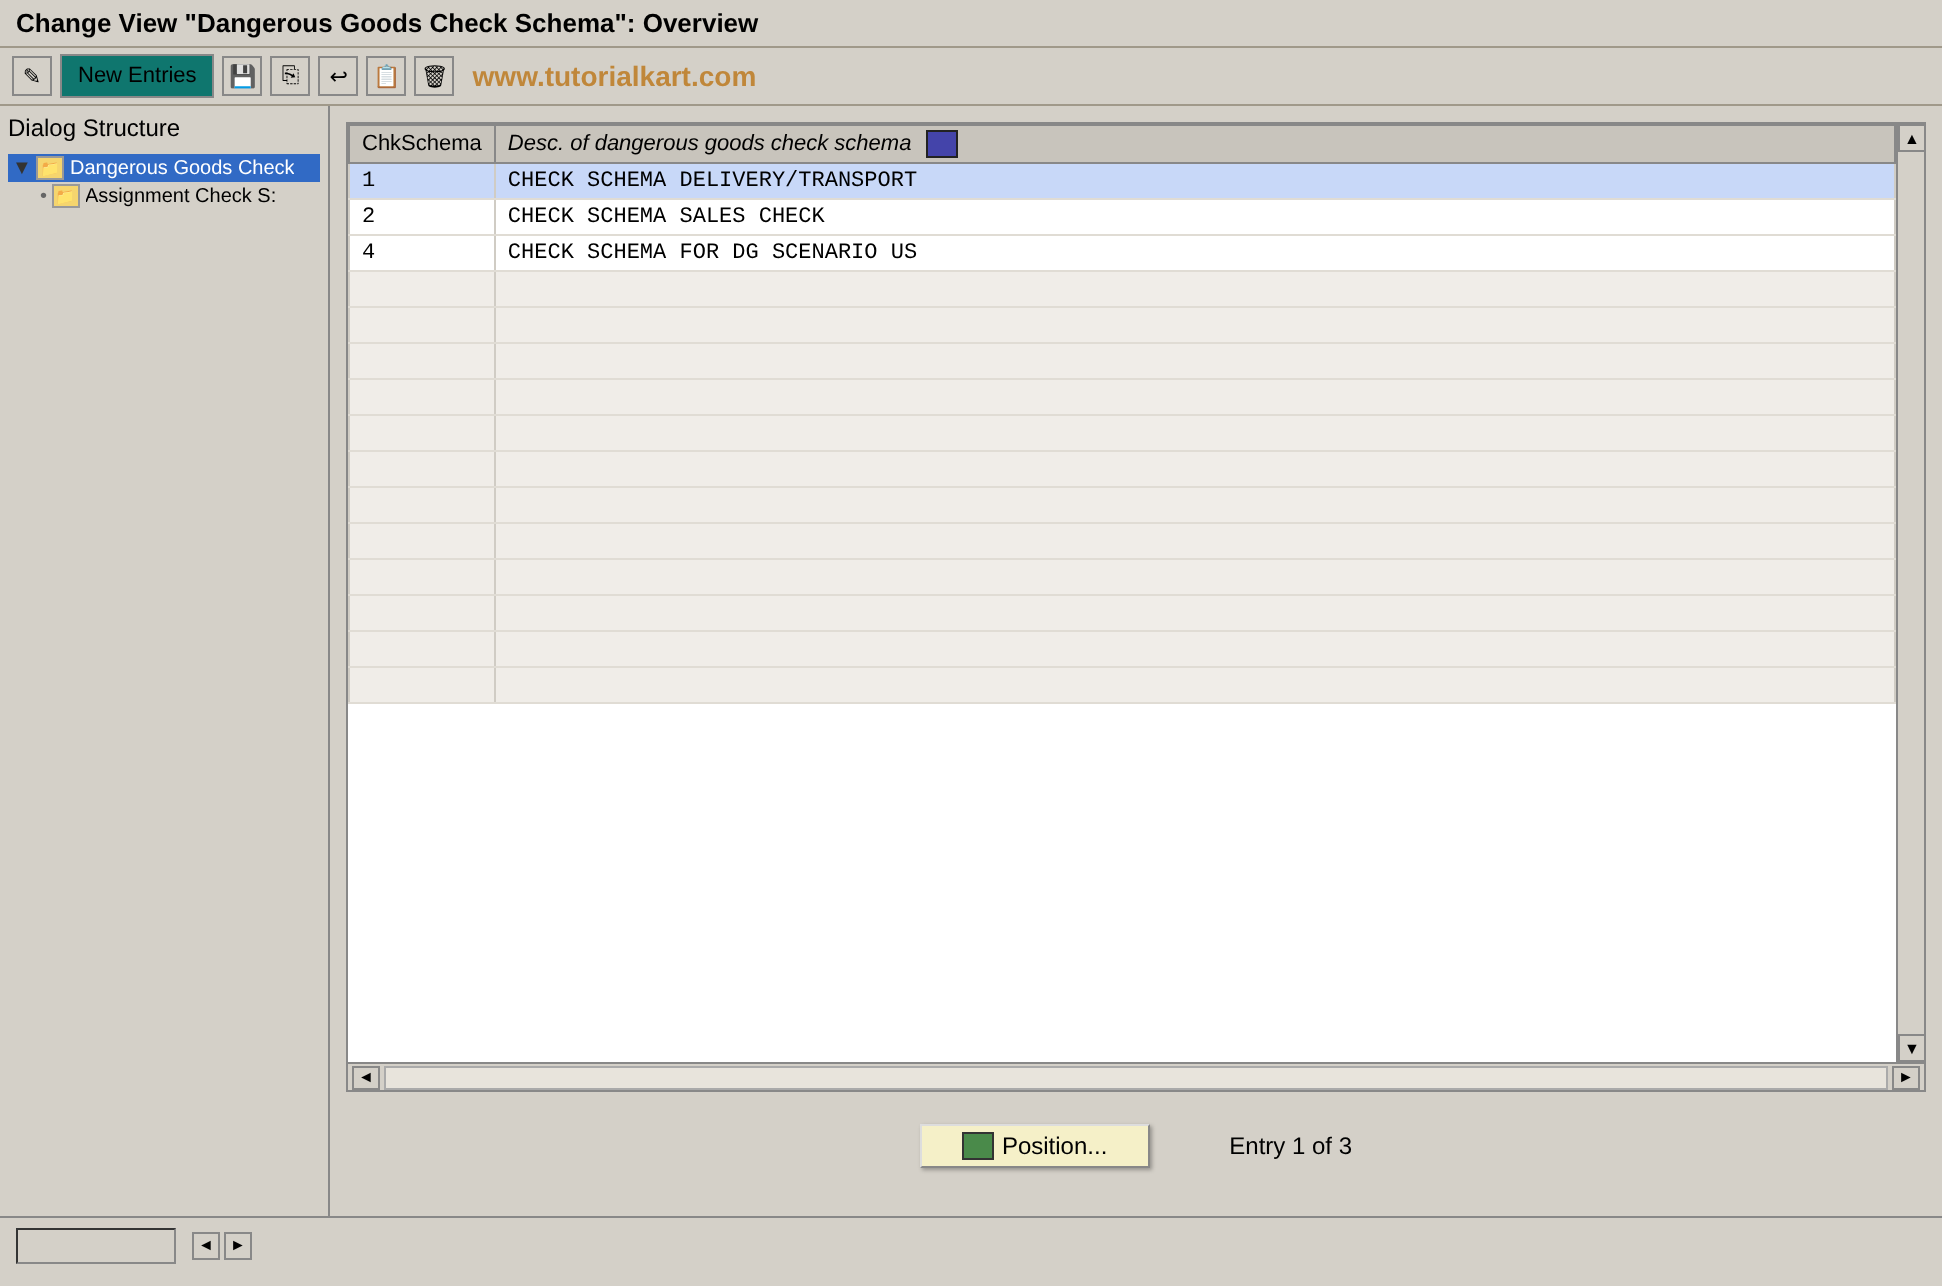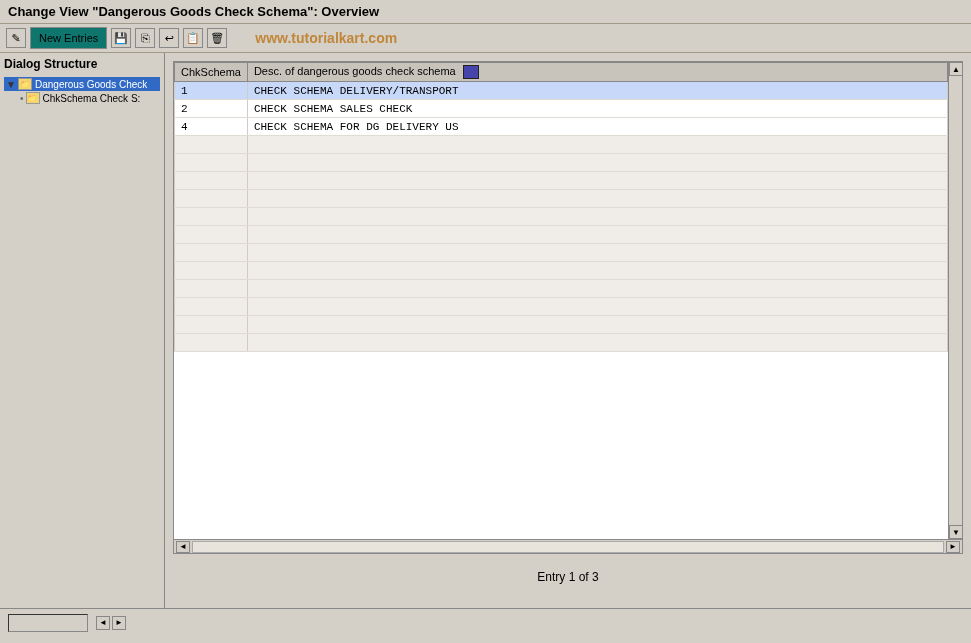--- a/index.html
+++ b/index.html
@@ -29,40 +29,40 @@
       display: flex;
       align-items: center;
       gap: 4px;
       border-bottom: 1px solid #a0998a;
     }
 
     .toolbar-watermark {
       color: #c0873a;
       font-size: 14px;
       font-weight: bold;
-      margin-left: 24px;
+      margin-left: 5px;
     }
 
     
     .main-area {
       display: flex;
       height: calc(643px - 60px - 28px);
     }
 
     
     .sidebar {
       width: 165px;
       background: #d4d0c8;
       border-right: 1px solid #888;
       padding: 4px;
       flex-shrink: 0;
     }
 
     .sidebar-title {
-      font-weight: bold;
+      font-weight: normal;
       font-size: 12px;
       margin-bottom: 6px;
       color: #000;
     }
 
     .tree-item {
       display: flex;
       align-items: center;
       cursor: pointer;
       padding: 1px 2px;
@@ -171,20 +171,21 @@
     .data-table tr.selected-row td {
       background: #c8d8f8;
     }
 
     .col-chk {
       width: 70px;
     }
 
     .col-desc {
       width: auto;
+      font-style: italic;
     }
 
     .cell-blue {
       color: #00008b;
       font-family: 'Courier New', monospace;
     }
 
     .scroll-arrow {
       width: 14px;
       height: 14px;
@@ -379,21 +380,21 @@
 
     <div class="tree-item selected">
       <span class="tree-toggle">▼</span>
       <span class="tree-icon folder">📁</span>
       <span class="tree-label">Dangerous Goods Check</span>
     </div>
 
     <div class="tree-sub-item">
       <span class="tree-connector">• </span>
       <span class="tree-icon folder">📁</span>
-      <span class="tree-label">ChkSchema Check S:</span>
+      <span class="tree-label">Assignment Check S:</span>
     </div>
   </div>
 
   <div class="content-panel">
 
     <div class="data-table-container">
       <div style="display:flex; flex:1; overflow:hidden; position:relative;">
         <div style="flex:1; overflow:hidden;">
           <table class="data-table">
             <thead>
@@ -412,21 +413,21 @@
             <tr class="data-row selected-row">
                   <td class="cell-blue">1</td>
                   <td class="cell-blue">CHECK SCHEMA DELIVERY/TRANSPORT</td>
                 </tr>
                 <tr class="data-row">
                   <td class="cell-blue">2</td>
                   <td class="cell-blue">CHECK SCHEMA SALES CHECK</td>
                 </tr>
                 <tr class="data-row">
                   <td class="cell-blue">4</td>
-                  <td class="cell-blue">CHECK SCHEMA FOR DG DELIVERY US</td>
+                  <td class="cell-blue">CHECK SCHEMA FOR DG SCENARIO US</td>
                 </tr>
                 <tr class="empty-row">
                   <td>&nbsp;</td>
                   <td>&nbsp;</td>
                 </tr>
                 <tr class="empty-row">
                   <td>&nbsp;</td>
                   <td>&nbsp;</td>
                 </tr>
                 <tr class="empty-row">
@@ -481,20 +482,24 @@
       </div>
 
       <div class="h-scrollbar">
         <div class="h-scroll-arrow">◄</div>
         <div class="h-scroll-track"></div>
         <div class="h-scroll-arrow">►</div>
       </div>
     </div>
 
     <div class="footer-area">
+      <button class="position-btn">
+        <span class="position-icon"></span>
+        <span>Position...</span>
+      </button>
       <span class="entry-info">Entry 1 of 3</span>
     </div>
 
   </div>
 </div>
 
 <div class="status-bar">
   <div class="status-box"></div>
   <div class="status-nav-arrows">
     <div class="status-arrow">◄</div>

